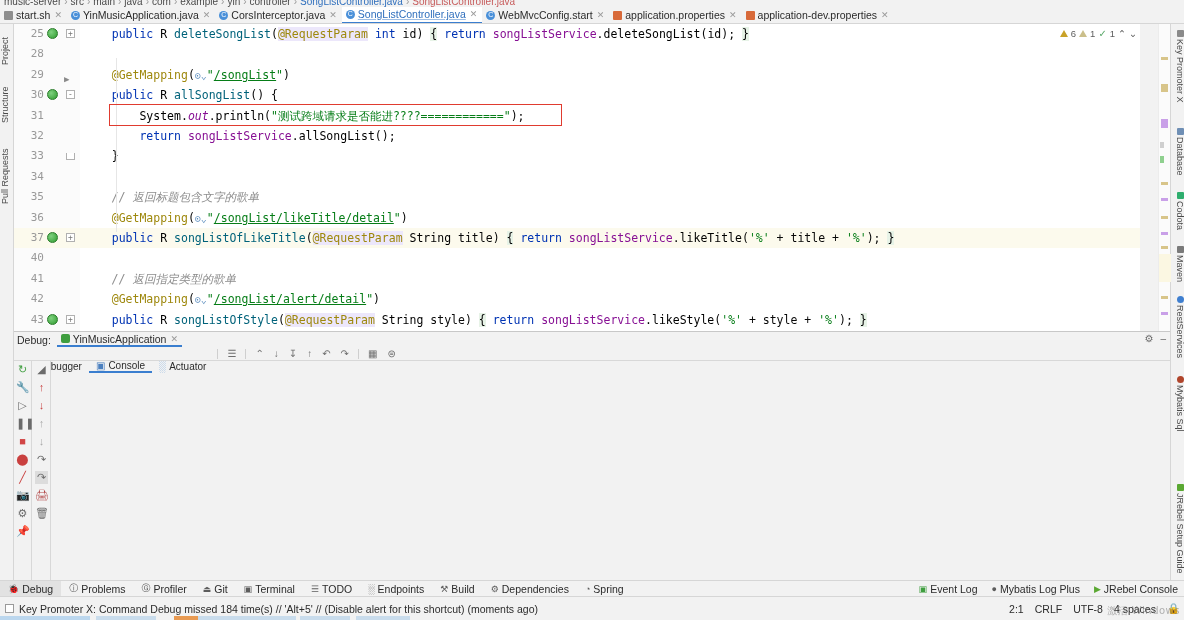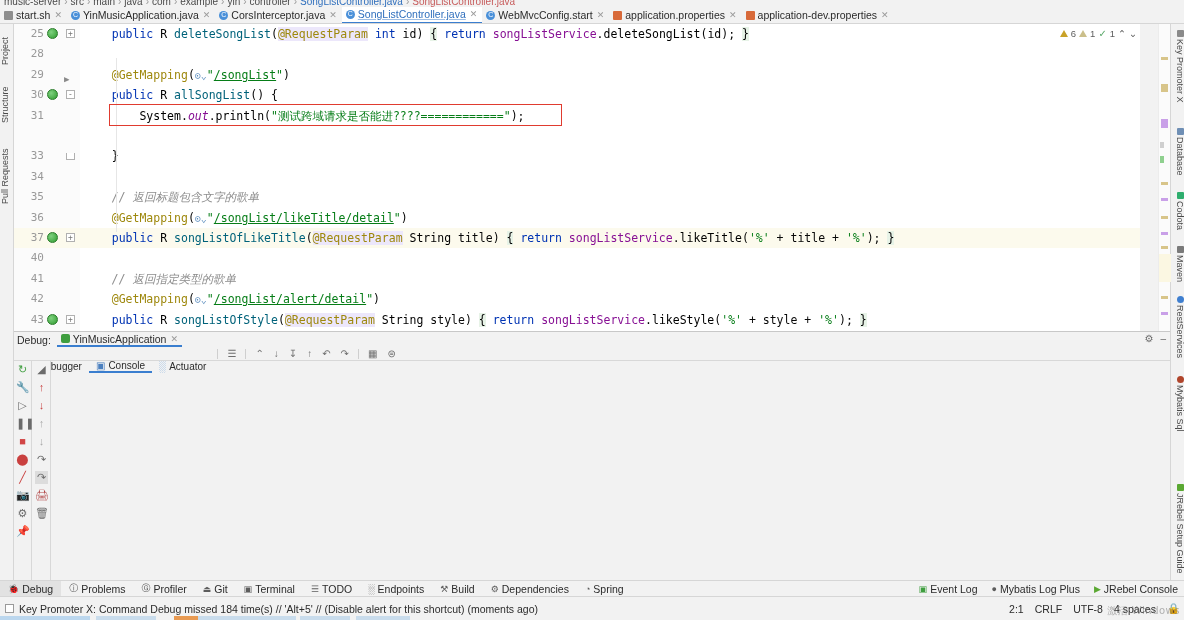--- a/index.html
+++ b/index.html
@@ -310,20 +310,21 @@
   </div>
 
   <div class="editor">
     <div class="gutter"></div>
     <div class="code-lines" id="code-lines">
         <div class="ln-row" style="top: 0px;"><span class="lnum">25</span><span class="gmark"><span class="globe"></span></span><span class="gfold">+</span><span class="code"><span class="plain">    </span><span class="kw">public</span><span class="plain"> </span><span class="cls3">R</span><span class="plain"> </span><span class="fn">deleteSongList</span><span class="plain">(</span><span class="annbg">@RequestParam</span><span class="plain"> </span><span class="kw">int</span><span class="plain"> </span><span class="plain">id</span><span class="plain">)</span><span class="plain"> </span><span class="brc">{</span><span class="plain"> </span><span class="kw">return</span><span class="plain"> </span><span class="var">songListService</span><span class="plain">.</span><span class="cls3">deleteSongList</span><span class="plain">(</span><span class="plain">id</span><span class="plain">)</span><span class="plain">;</span><span class="plain"> </span><span class="brc">}</span></span></div>
         <div class="ln-row" style="top: 20.4px;"><span class="lnum">28</span><span class="code"></span></div>
         <div class="ln-row" style="top: 40.8px;"><span class="lnum">29</span><span class="grun">▶</span><span class="code"><span class="plain">    </span><span class="ann">@GetMapping</span><span class="plain">(</span><span class="mapico">⊙⌄</span><span class="str">"</span><span class="urlu">/songList</span><span class="str">"</span><span class="plain">)</span></span></div>
         <div class="ln-row" style="top: 61.2px;"><span class="lnum">30</span><span class="gmark"><span class="globe"></span></span><span class="gfold">-</span><span class="code"><span class="plain">    </span><span class="kw">public</span><span class="plain"> </span><span class="cls3">R</span><span class="plain"> </span><span class="fn">allSongList</span><span class="plain">()</span><span class="plain"> </span><span class="plain">{</span></span></div>
         <div class="ln-row" style="top: 81.6px;"><span class="lnum">31</span><span class="code"><span class="plain">        </span><span class="cls3">System</span><span class="plain">.</span><span class="fld">out</span><span class="plain">.</span><span class="cls3">println</span><span class="plain">(</span><span class="str">"测试跨域请求是否能进????============"</span><span class="plain">)</span><span class="plain">;</span></span></div>
+        <div class="ln-row" style="top: 102px;"><span class="lnum">32</span><span class="code"><span class="plain">        </span><span class="kw">return</span><span class="plain"> </span><span class="var">songListService</span><span class="plain">.</span><span class="cls3">allSongList</span><span class="plain">()</span><span class="plain">;</span></span></div>
         <div class="ln-row" style="top: 122.4px;"><span class="lnum">33</span><span class="gfold" style="border-top: none; height: 7px; top: 7px;"></span><span class="code"><span class="plain">    </span><span class="plain">}</span></span></div>
         <div class="ln-row" style="top: 142.8px;"><span class="lnum">34</span><span class="code"></span></div>
         <div class="ln-row" style="top: 163.2px;"><span class="lnum">35</span><span class="code"><span class="plain">    </span><span class="com">// 返回标题包含文字的歌单</span></span></div>
         <div class="ln-row" style="top: 183.6px;"><span class="lnum">36</span><span class="code"><span class="plain">    </span><span class="ann">@GetMapping</span><span class="plain">(</span><span class="mapico">⊙⌄</span><span class="str">"</span><span class="urlu">/songList/likeTitle/detail</span><span class="str">"</span><span class="plain">)</span></span></div>
         <div class="ln-row hl" style="top: 204px;"><span class="lnum">37</span><span class="gmark"><span class="globe"></span></span><span class="gfold">+</span><span class="code"><span class="plain">    </span><span class="kw">public</span><span class="plain"> </span><span class="cls3">R</span><span class="plain"> </span><span class="fn">songListOfLikeTitle</span><span class="plain">(</span><span class="annbg">@RequestParam</span><span class="plain"> </span><span class="cls3">String</span><span class="plain"> </span><span class="plain">title</span><span class="plain">)</span><span class="plain"> </span><span class="brc">{</span><span class="plain"> </span><span class="kw">return</span><span class="plain"> </span><span class="var">songListService</span><span class="plain">.</span><span class="cls3">likeTitle</span><span class="plain">(</span><span class="str">'%'</span><span class="plain"> + </span><span class="plain">title</span><span class="plain"> + </span><span class="str">'%'</span><span class="plain">)</span><span class="plain">;</span><span class="plain"> </span><span class="brc">}</span></span></div>
         <div class="ln-row" style="top: 224.4px;"><span class="lnum">40</span><span class="code"></span></div>
         <div class="ln-row" style="top: 244.8px;"><span class="lnum">41</span><span class="code"><span class="plain">    </span><span class="com">// 返回指定类型的歌单</span></span></div>
         <div class="ln-row" style="top: 265.2px;"><span class="lnum">42</span><span class="code"><span class="plain">    </span><span class="ann">@GetMapping</span><span class="plain">(</span><span class="mapico">⊙⌄</span><span class="str">"</span><span class="urlu">/songList/alert/detail</span><span class="str">"</span><span class="plain">)</span></span></div>
         <div class="ln-row" style="top: 285.6px;"><span class="lnum">43</span><span class="gmark"><span class="globe"></span></span><span class="gfold">+</span><span class="code"><span class="plain">    </span><span class="kw">public</span><span class="plain"> </span><span class="cls3">R</span><span class="plain"> </span><span class="fn">songListOfStyle</span><span class="plain">(</span><span class="annbg">@RequestParam</span><span class="plain"> </span><span class="cls3">String</span><span class="plain"> </span><span class="plain">style</span><span class="plain">)</span><span class="plain"> </span><span class="brc">{</span><span class="plain"> </span><span class="kw">return</span><span class="plain"> </span><span class="var">songListService</span><span class="plain">.</span><span class="cls3">likeStyle</span><span class="plain">(</span><span class="str">'%'</span><span class="plain"> + </span><span class="plain">style</span><span class="plain"> + </span><span class="str">'%'</span><span class="plain">)</span><span class="plain">;</span><span class="plain"> </span><span class="brc">}</span></span></div>
       </div>

